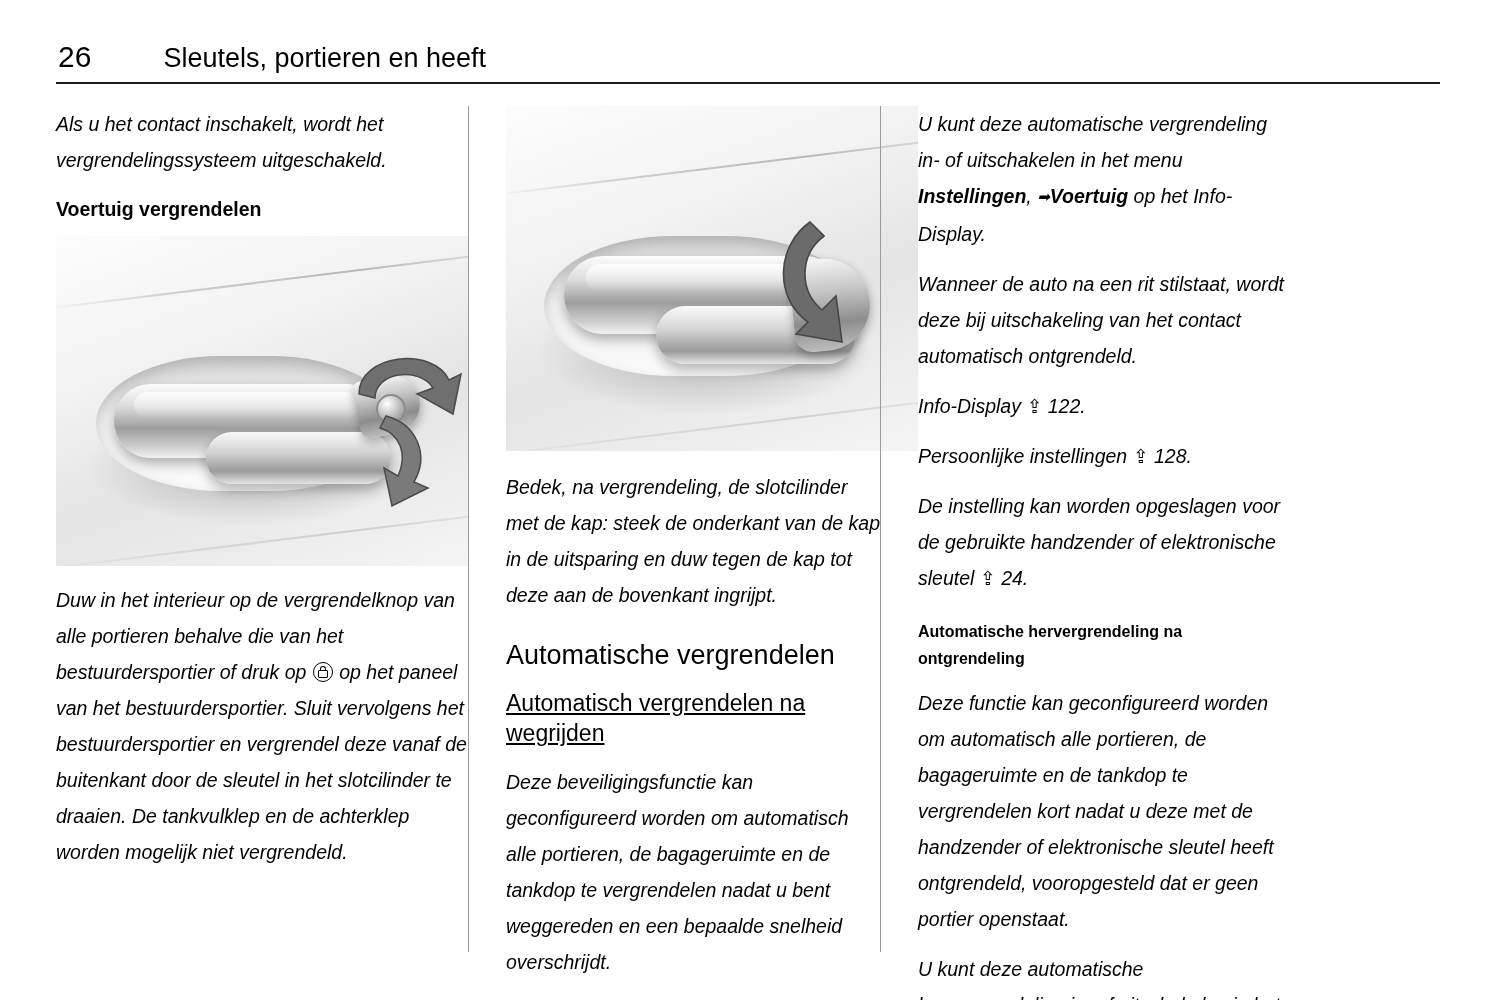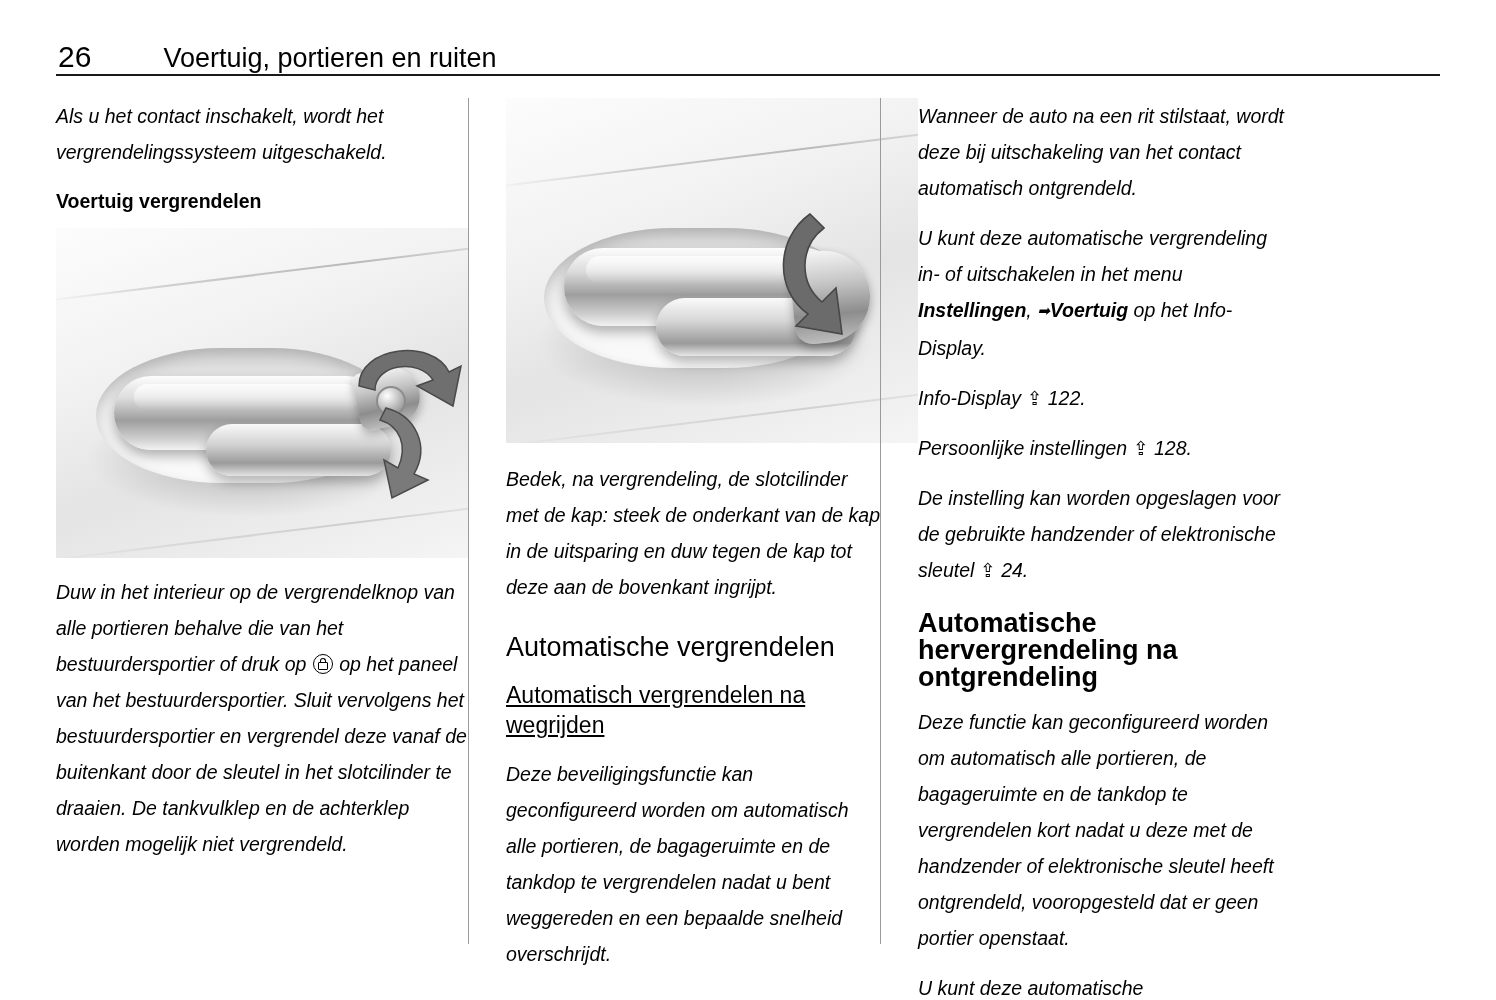--- a/index.html
+++ b/index.html
@@ -20,20 +20,21 @@
     height: 1000px;
     box-sizing: border-box;
     padding: 40px 56px 20px 56px;
   }
   
   .header {
     display: flex;
     align-items: baseline;
     gap: 72px;
     padding-left: 2px;
+    padding-bottom: 8px;
     border-bottom: 2px solid #1a1a1a;
   }
   .page-number {
     font-size: 30px;
     font-weight: 400;
     letter-spacing: 0px;
   }
   .chapter-title {
     font-size: 27px;
     font-weight: 400;
@@ -80,21 +81,21 @@
     line-height: 33px;
   }
   h3.section-sub {
     font-size: 23px;
     font-weight: 400;
     margin: 0 0 16px 0;
     line-height: 30px;
     text-decoration: underline;
   }
   h3.bold-head {
-    font-size: 27px;
+    font-size: 16px;
     font-weight: bold;
     margin: 22px 0 13px 0;
     line-height: 27px;
   }
   .bold { font-weight: bold; }
   .arrow-right::before {
     content: "\27A1";
     font-size: 15px;
     position: relative;
     top: -1px;
@@ -196,21 +197,21 @@
     border-radius: 3px 3px 0 0;
   }
 </style>
 </head>
 <body>
 
 <div class="page">
 
   <div class="header">
     <div class="page-number">26</div>
-    <div class="chapter-title">Voertuig, portieren en ruiten</div>
+    <div class="chapter-title">Sleutels, portieren en heeft</div>
   </div>
 
   <div class="columns">
 
     <div class="col left">
       <p>Als u het contact inschakelt, wordt het vergrendelingssysteem uitgeschakeld.</p>
 
       <h3 class="sub">Voertuig vergrendelen</h3>
 
       <div class="figure fig-a">
@@ -257,23 +258,23 @@
 
       <p>Bedek, na vergrendeling, de slotcilinder met de kap: steek de onderkant van de kap in de uitsparing en duw tegen de kap tot deze aan de bovenkant ingrijpt.</p>
 
       <h2 class="section">Automatische vergrendelen</h2>
       <h3 class="section-sub">Automatisch vergrendelen na wegrijden</h3>
 
       <p>Deze beveiligingsfunctie kan geconfigureerd worden om automatisch alle portieren, de bagageruimte en de tankdop te vergrendelen nadat u bent weggereden en een bepaalde snelheid overschrijdt.</p>
     </div>
 
     <div class="col right">
+      <p><span>U kunt deze automatische vergrendeling in- of uitschakelen in het menu </span><span class="bold">Instellingen</span><span>, </span><span class="arrow-right"></span><span class="bold">Voertuig</span><span> op het Info-Display.</span></p>
+
       <p>Wanneer de auto na een rit stilstaat, wordt deze bij uitschakeling van het contact automatisch ontgrendeld.</p>
-
-      <p><span>U kunt deze automatische vergrendeling in- of uitschakelen in het menu </span><span class="bold">Instellingen</span><span>, </span><span class="arrow-right"></span><span class="bold">Voertuig</span><span> op het Info-Display.</span></p>
 
       <p><span>Info-Display</span> <span class="ref-arrow">⇪</span> <span>122.</span></p>
 
       <p><span>Persoonlijke instellingen</span> <span class="ref-arrow">⇪</span> <span>128.</span></p>
 
       <p><span>De instelling kan worden opgeslagen voor de gebruikte handzender of elektronische sleutel </span><span class="ref-arrow">⇪</span> <span>24.</span></p>
 
       <h3 class="bold-head">Automatische hervergrendeling na ontgrendeling</h3>
 
       <p>Deze functie kan geconfigureerd worden om automatisch alle portieren, de bagageruimte en de tankdop te vergrendelen kort nadat u deze met de handzender of elektronische sleutel heeft ontgrendeld, vooropgesteld dat er geen portier openstaat.</p>

